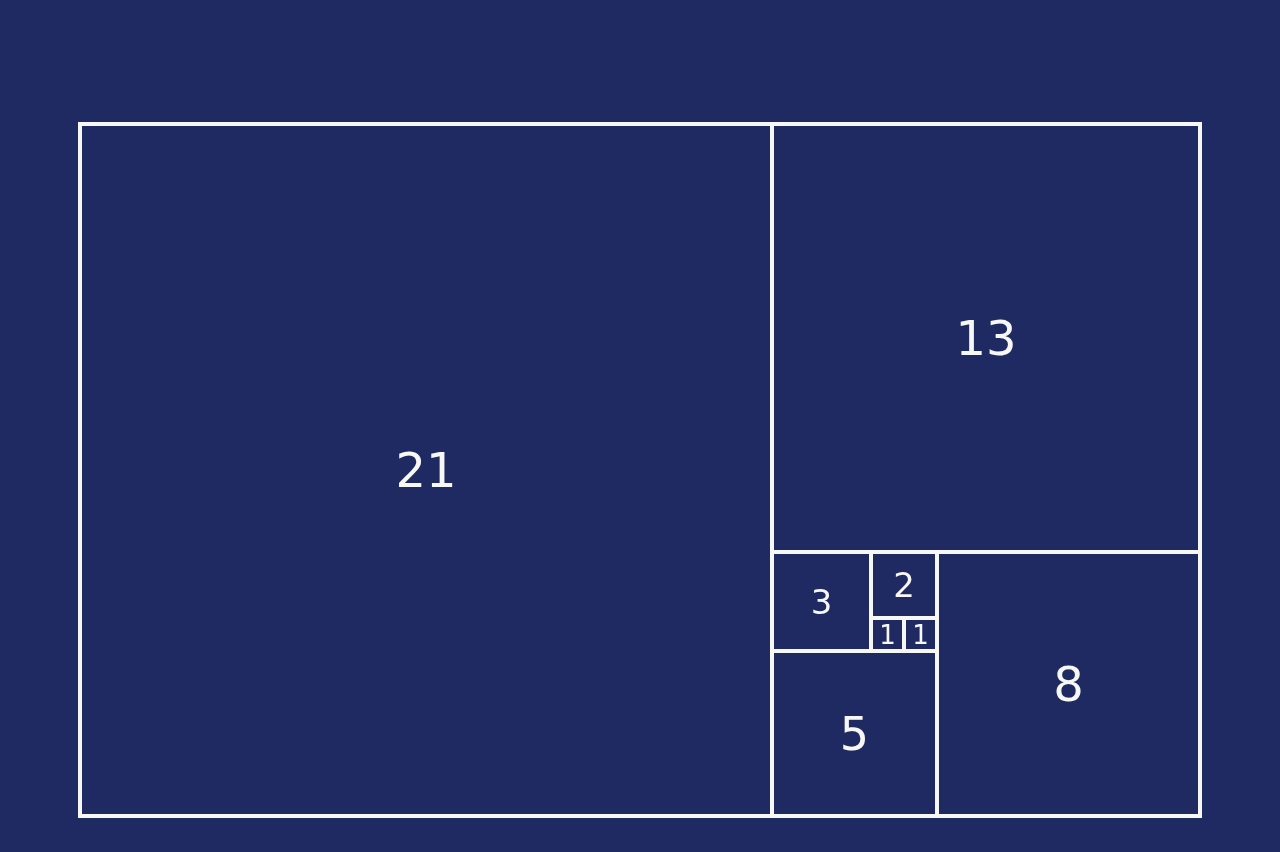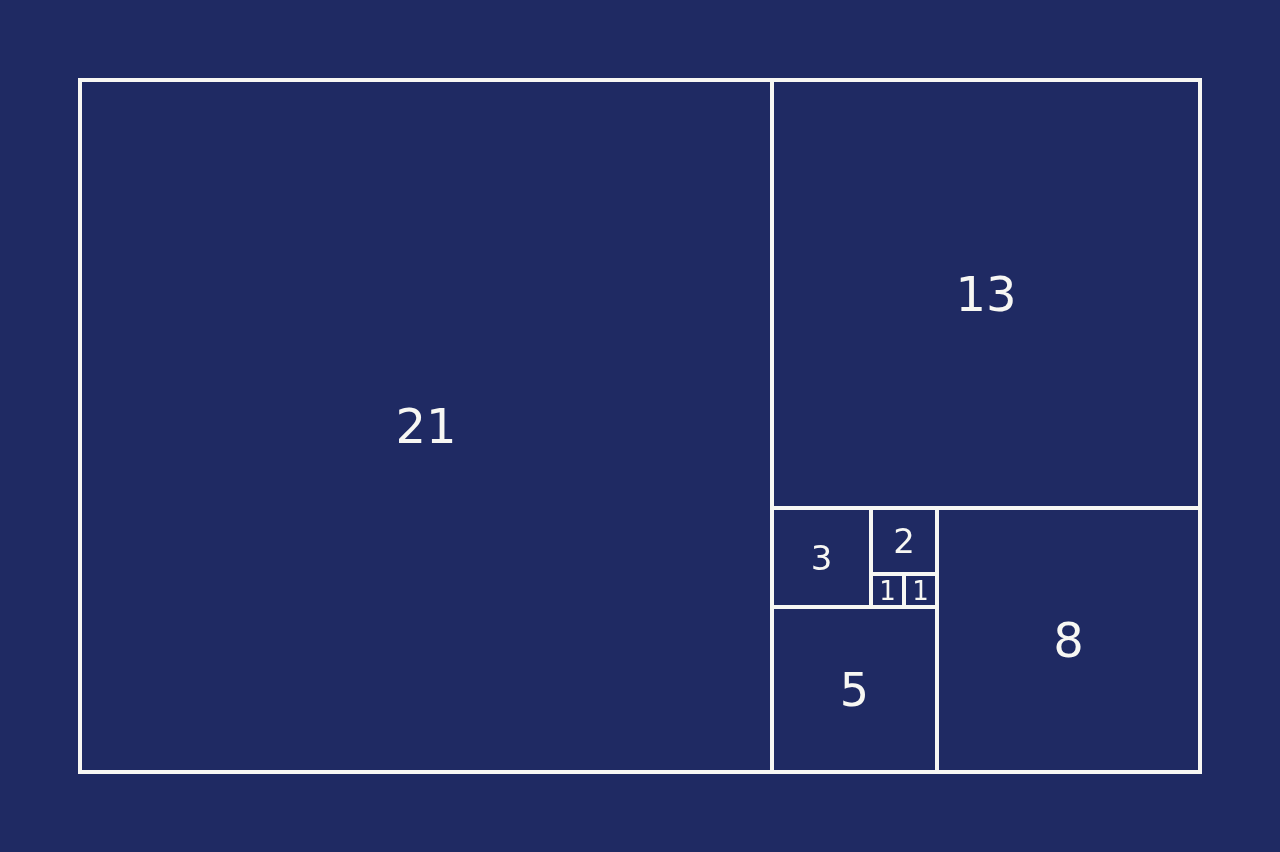--- a/index.html
+++ b/index.html
@@ -19,20 +19,21 @@
   }
   #diagram {
     position: absolute;
   }
   .fib-square {
     position: absolute;
     box-sizing: border-box;
     display: flex;
     align-items: center;
     justify-content: center;
+    margin-top: 44px;
   }
   .fib-label {
     line-height: 1;
     user-select: none;
   }
 </style>
 </head>
 <body style="background: rgb(31, 42, 99);">
 
 <div id="stage">

